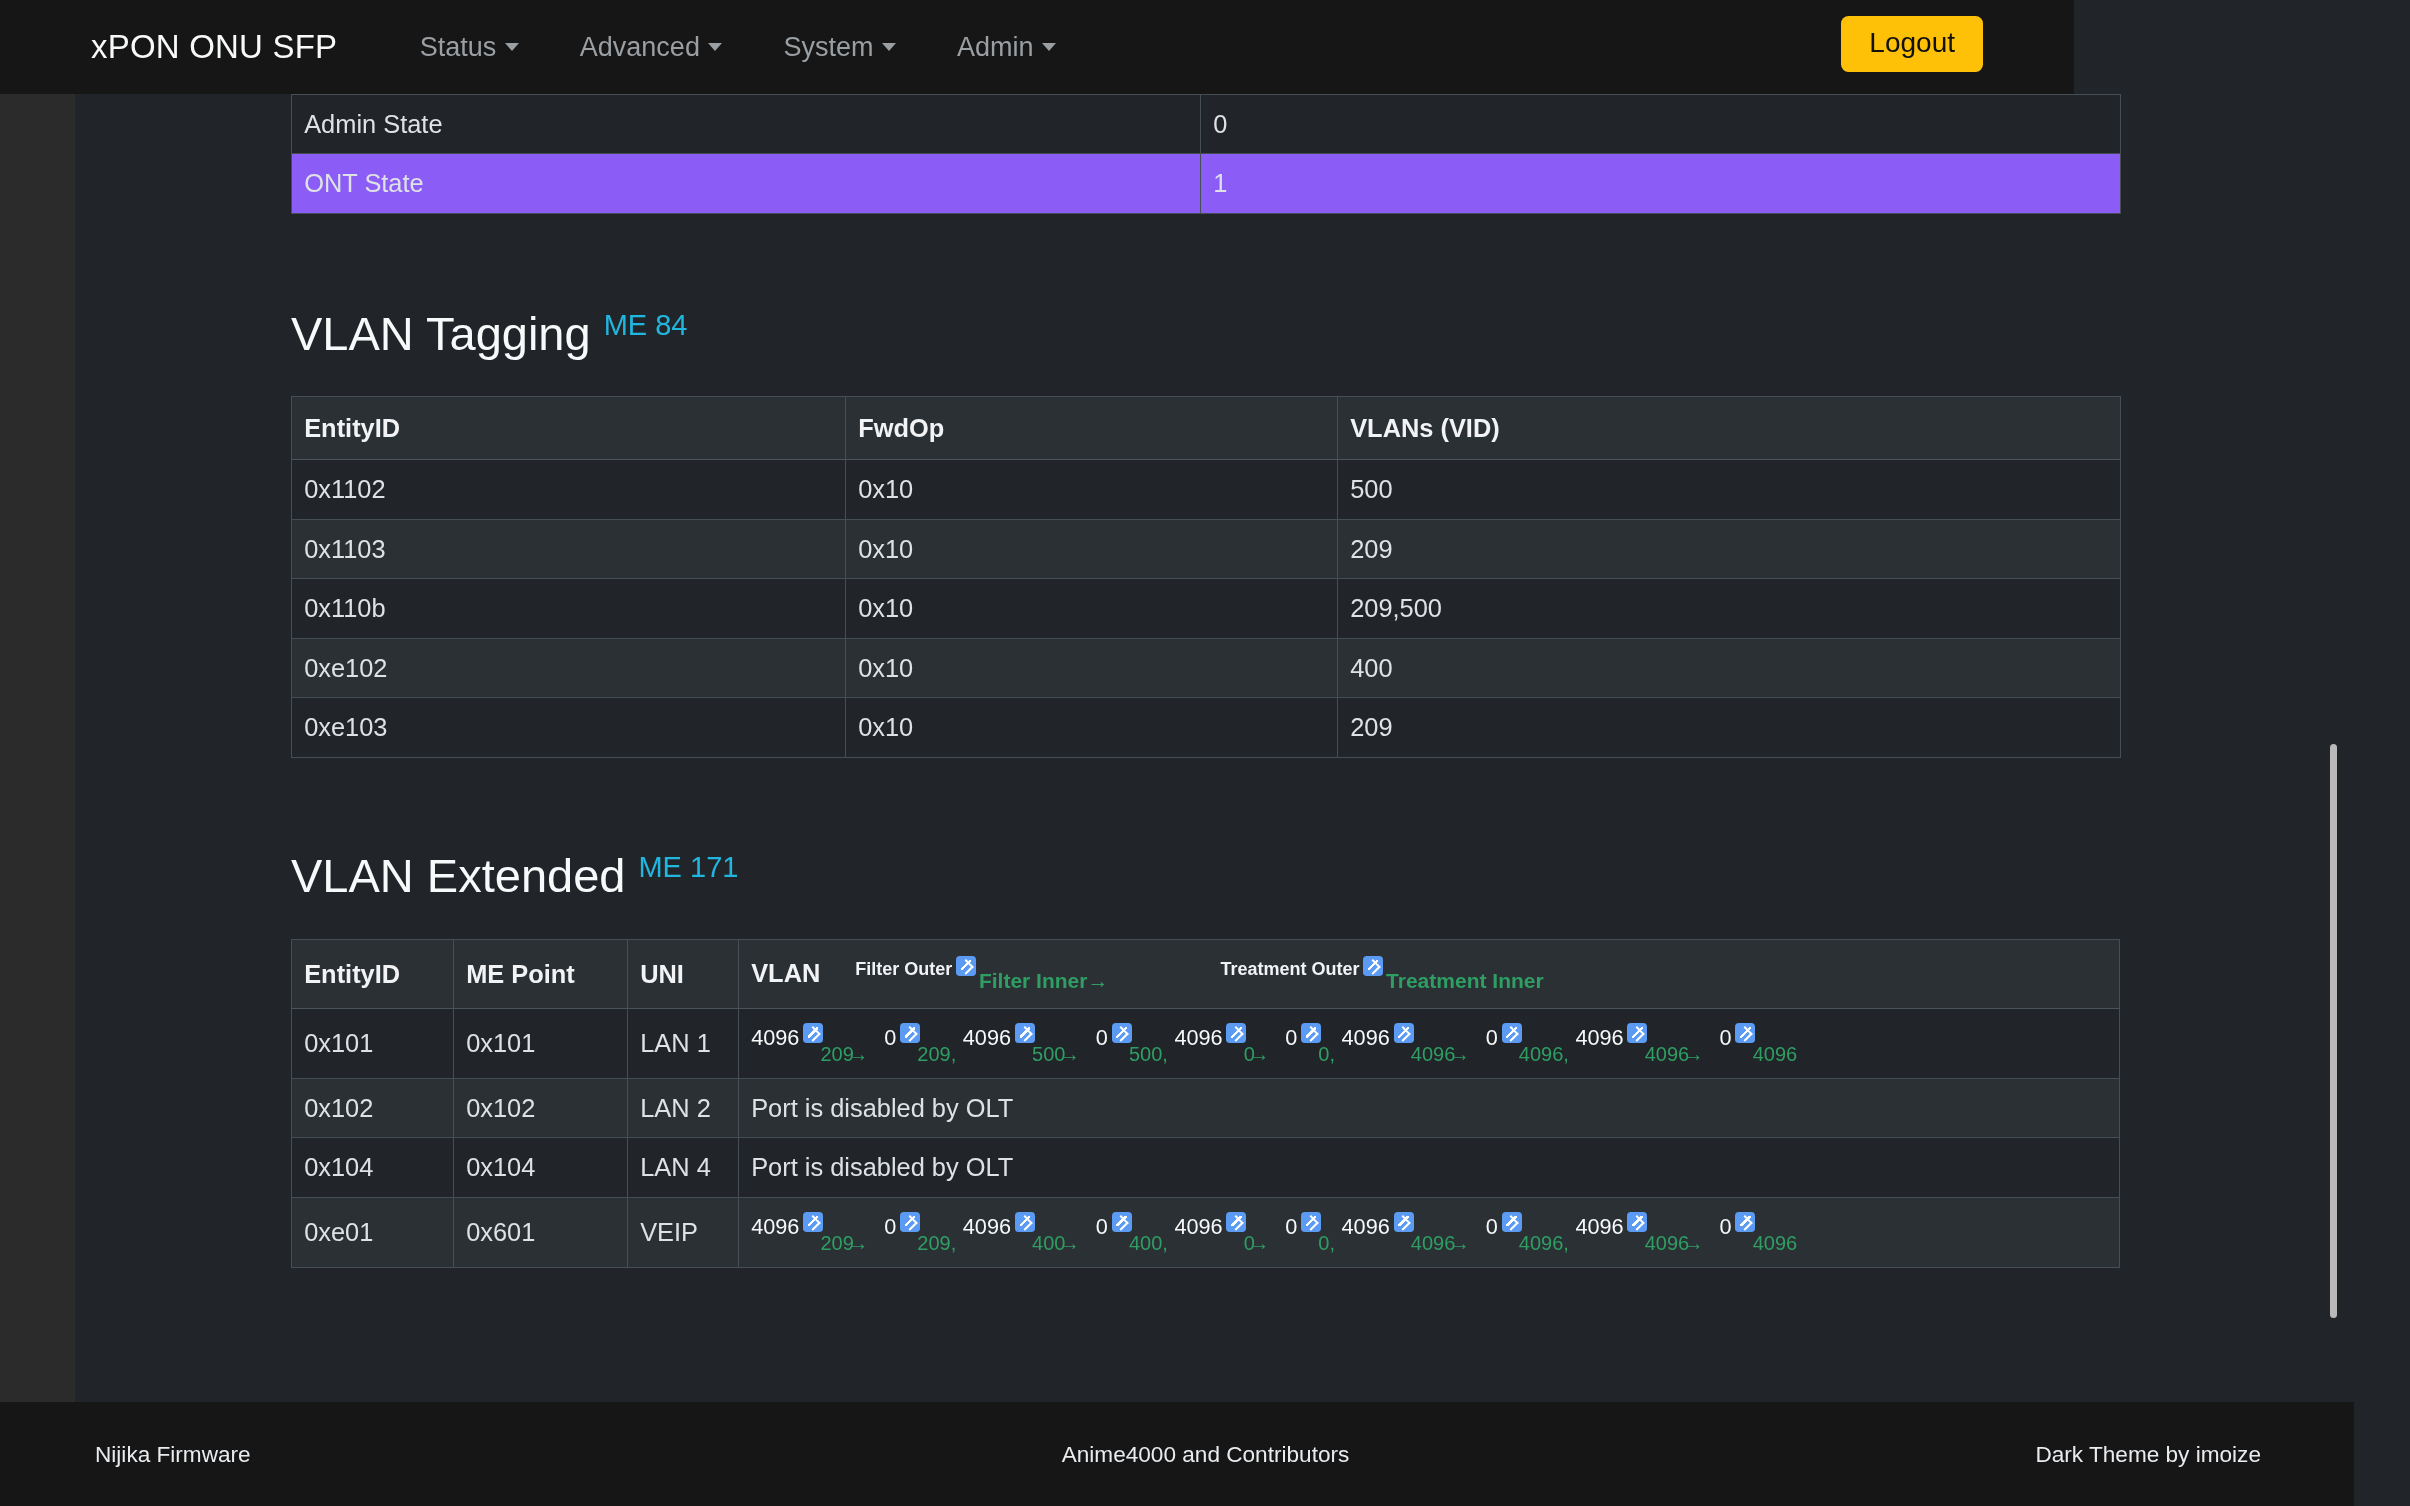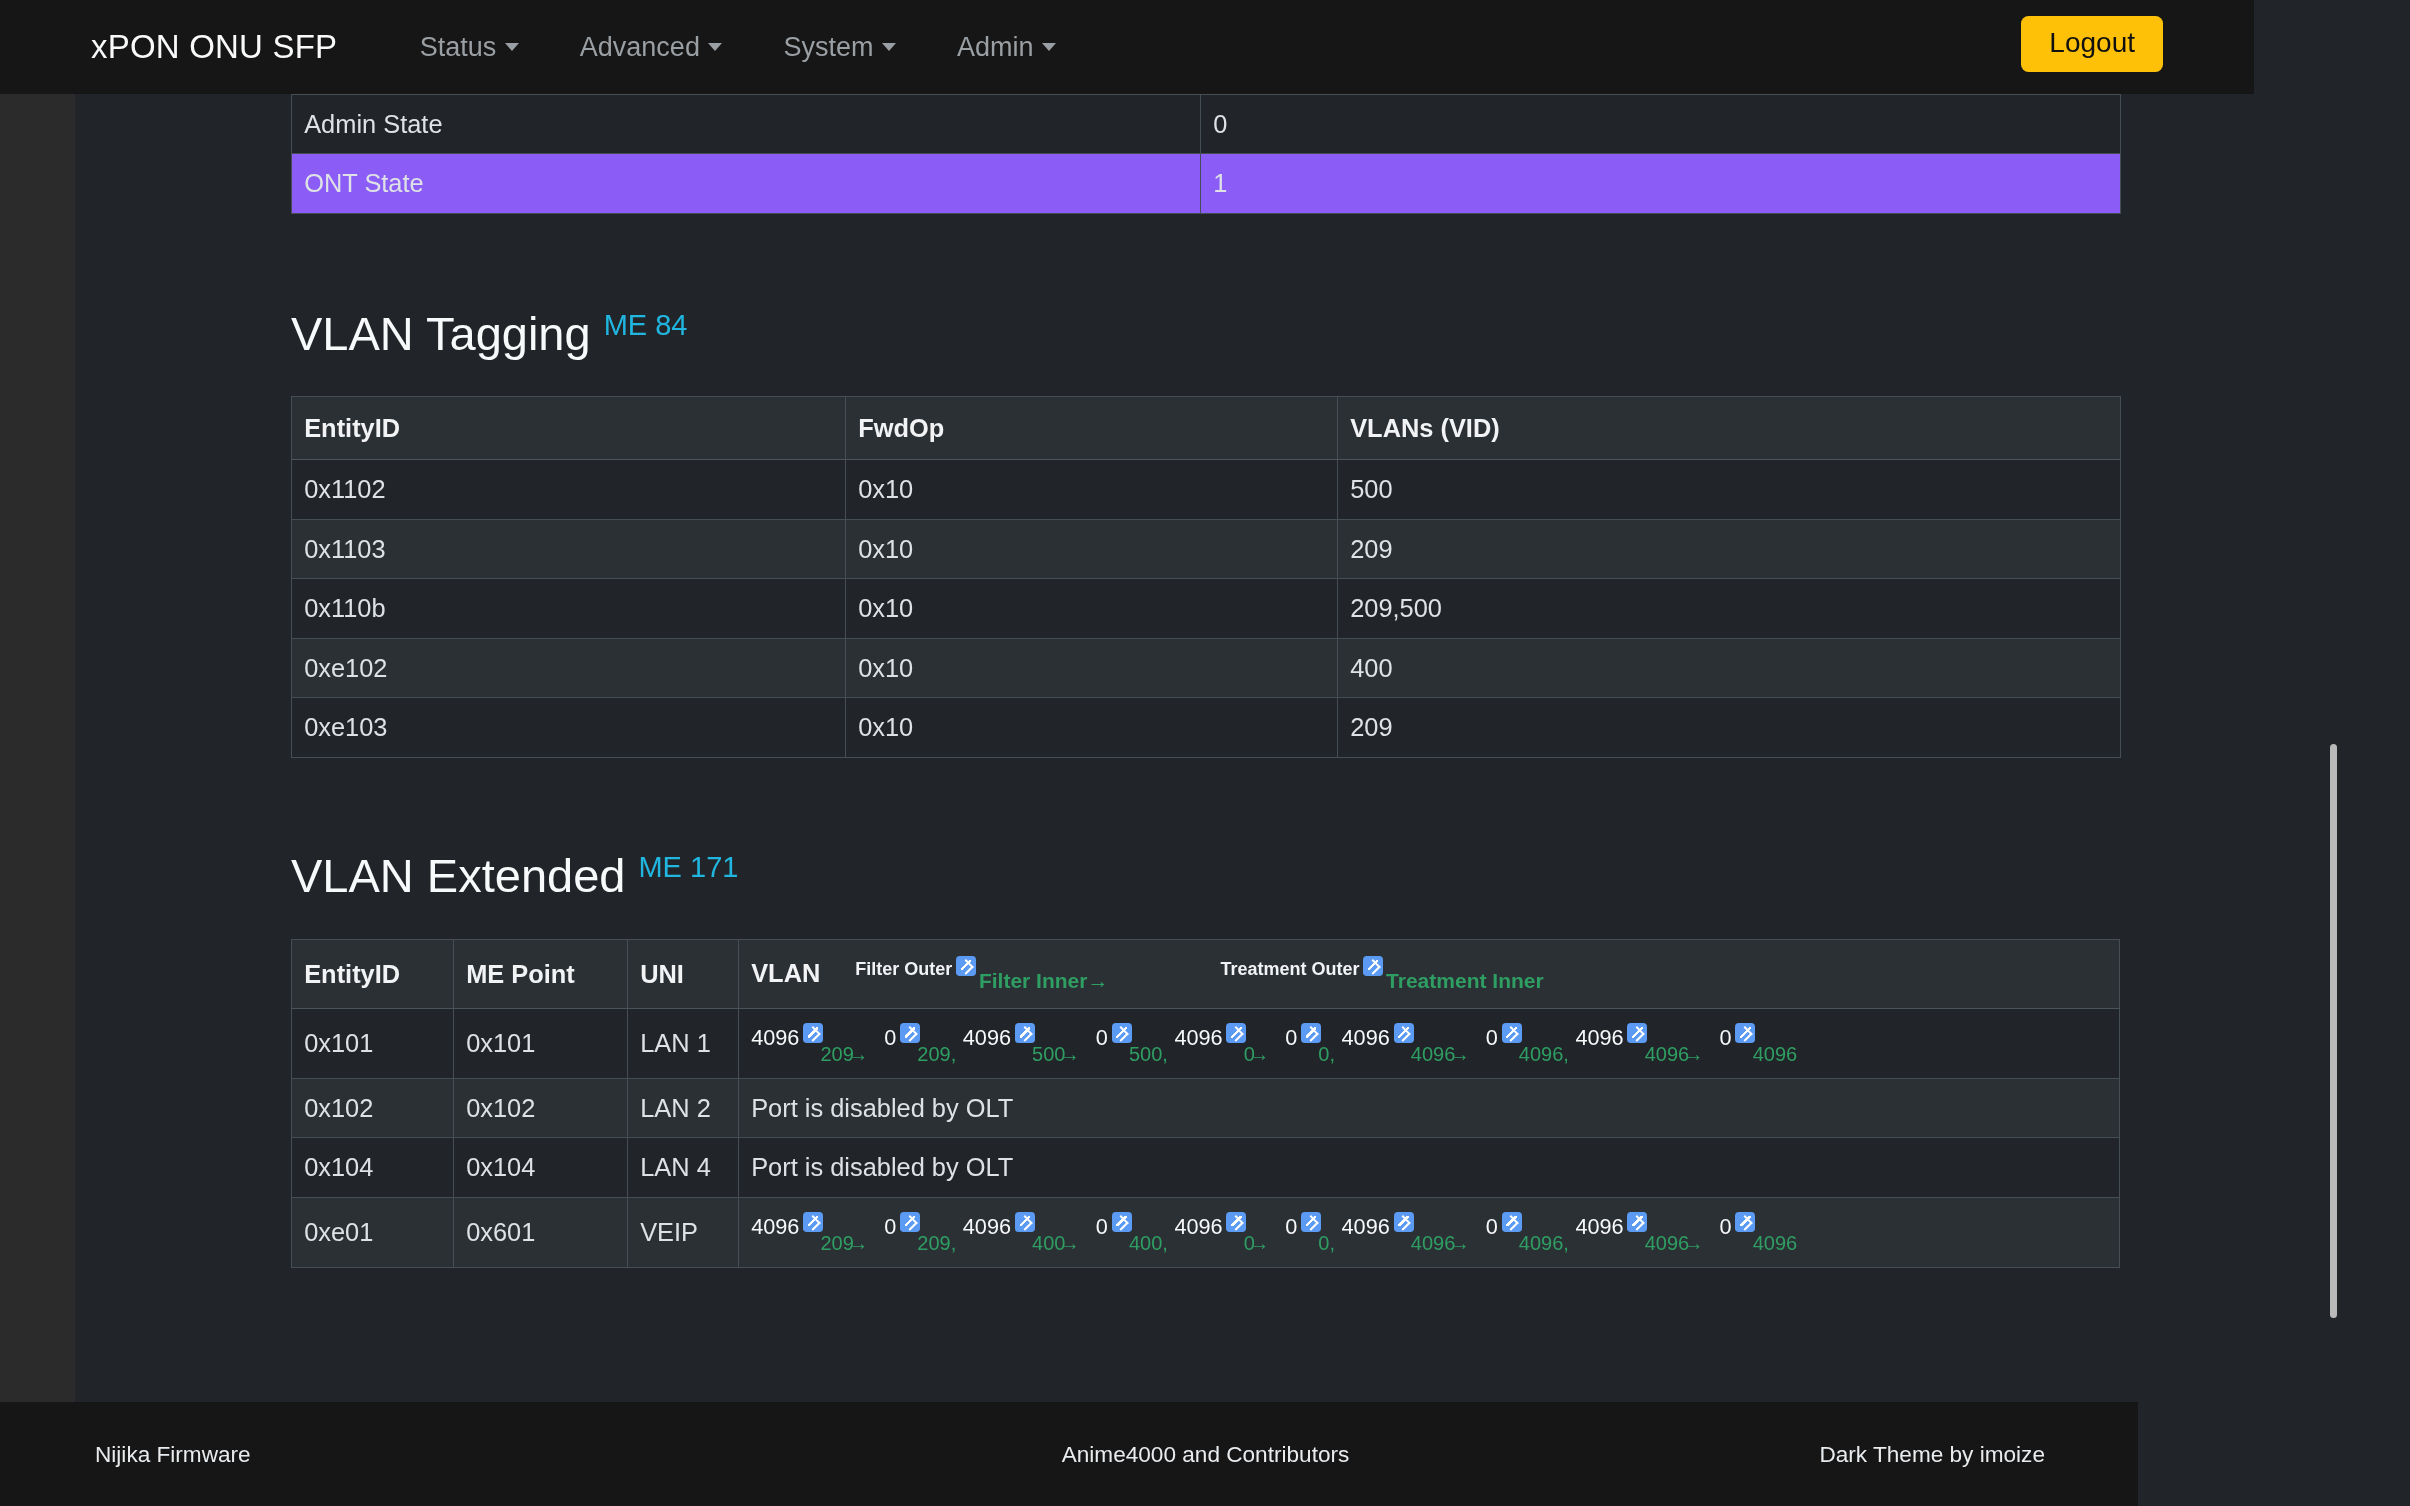--- a/index.html
+++ b/index.html
@@ -23,21 +23,21 @@
   .gutter-left {
     position: absolute; left: 0; top: 94px;
     width: 75px; height: 1315px;
     background: #2b2b2b;
     pointer-events: none;
   }
 
   
   .navbar {
     position: absolute; top: 0; left: 0;
-    width: 2254px; height: 94px;
+    width: 2074px; height: 94px;
     background: #161616;
     display: flex;
     align-items: center;
     padding: 0 0 0 0;
     z-index: 20;
   }
   .brand {
     margin-left: 91px;
     font-size: 33px;
     color: #f8f9fa;
@@ -192,21 +192,21 @@
   }
   .comma { font-size: 20px; color: #2f9e63; vertical-align: -12.2px; }
   .gap-sm { display:inline-block; width: 16px; }
 
   .plain-cell { font-size: 25.4px; color: #dee2e6; }
 
   
   .footer {
     position: absolute;
     left: 0; bottom: 0;
-    width: 2138px; height: 105px;
+    width: 2354px; height: 105px;
     background: #161616;
     display: flex;
     align-items: center;
     color: #e9ecef;
     font-size: 22.6px;
   }
   .footer .f-left  { position: absolute; left: 95px; }
   .footer .f-mid   { position: absolute; left: 0; width: 2411px; text-align: center; }
   .footer .f-right { position: absolute; right: 93px; }
 

